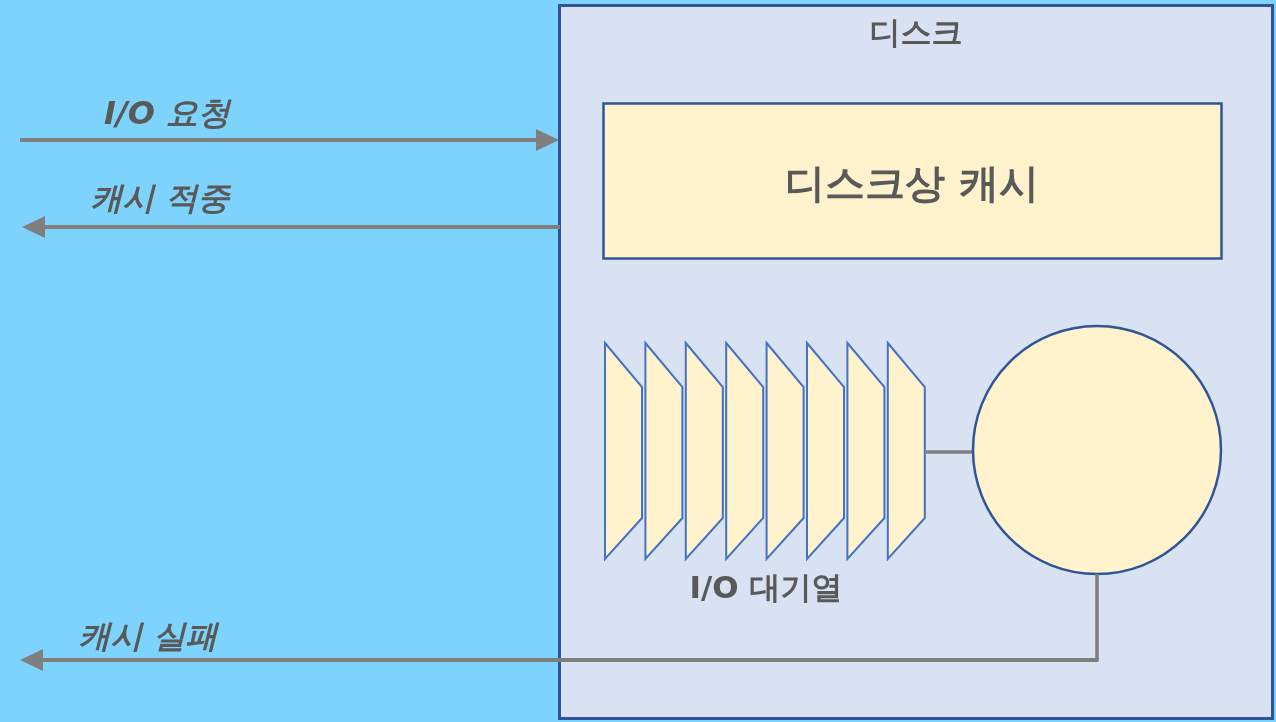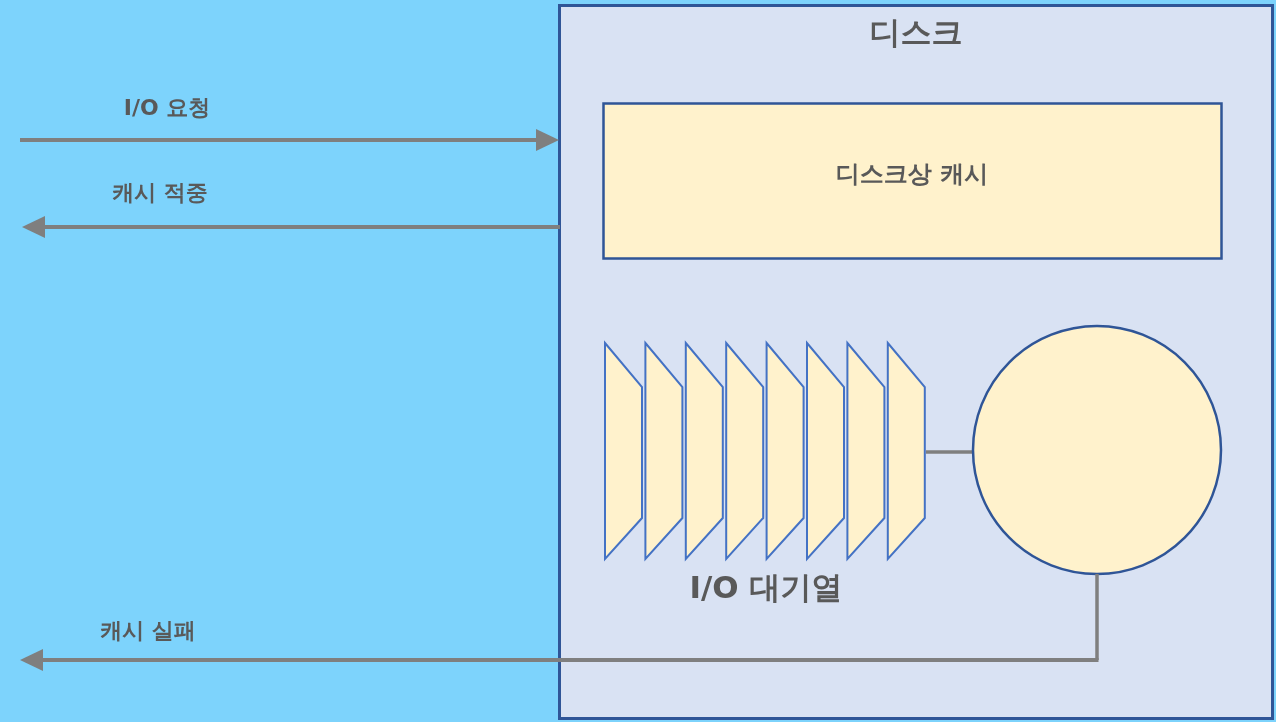--- a/index.html
+++ b/index.html
@@ -23,22 +23,22 @@
   .label {
     position: absolute;
     transform: translateX(-50%);
     white-space: nowrap;
     font-weight: bold;
     color: #595959;
     text-align: center;
     line-height: 1.1;
   }
   .label-title   { font-size: 31px; }
-  .label-cache   { font-size: 24px; }
-  .label-arrow   { font-size: 22px; }
+  .label-cache   { font-size: 40px; }
+  .label-arrow   { font-size: 32px; font-style: italic; }
   .label-queue   { font-size: 31px; }
 </style>
 </head>
 <body>
 
 <div id="stage">
 
   <svg id="diagram-svg" width="1276" height="722" viewBox="0 0 1276 722">
 
     <rect x="559.5" y="5.5" width="713" height="713" stroke-width="3" fill="#D9E2F3" stroke="#2F5597"></rect>

